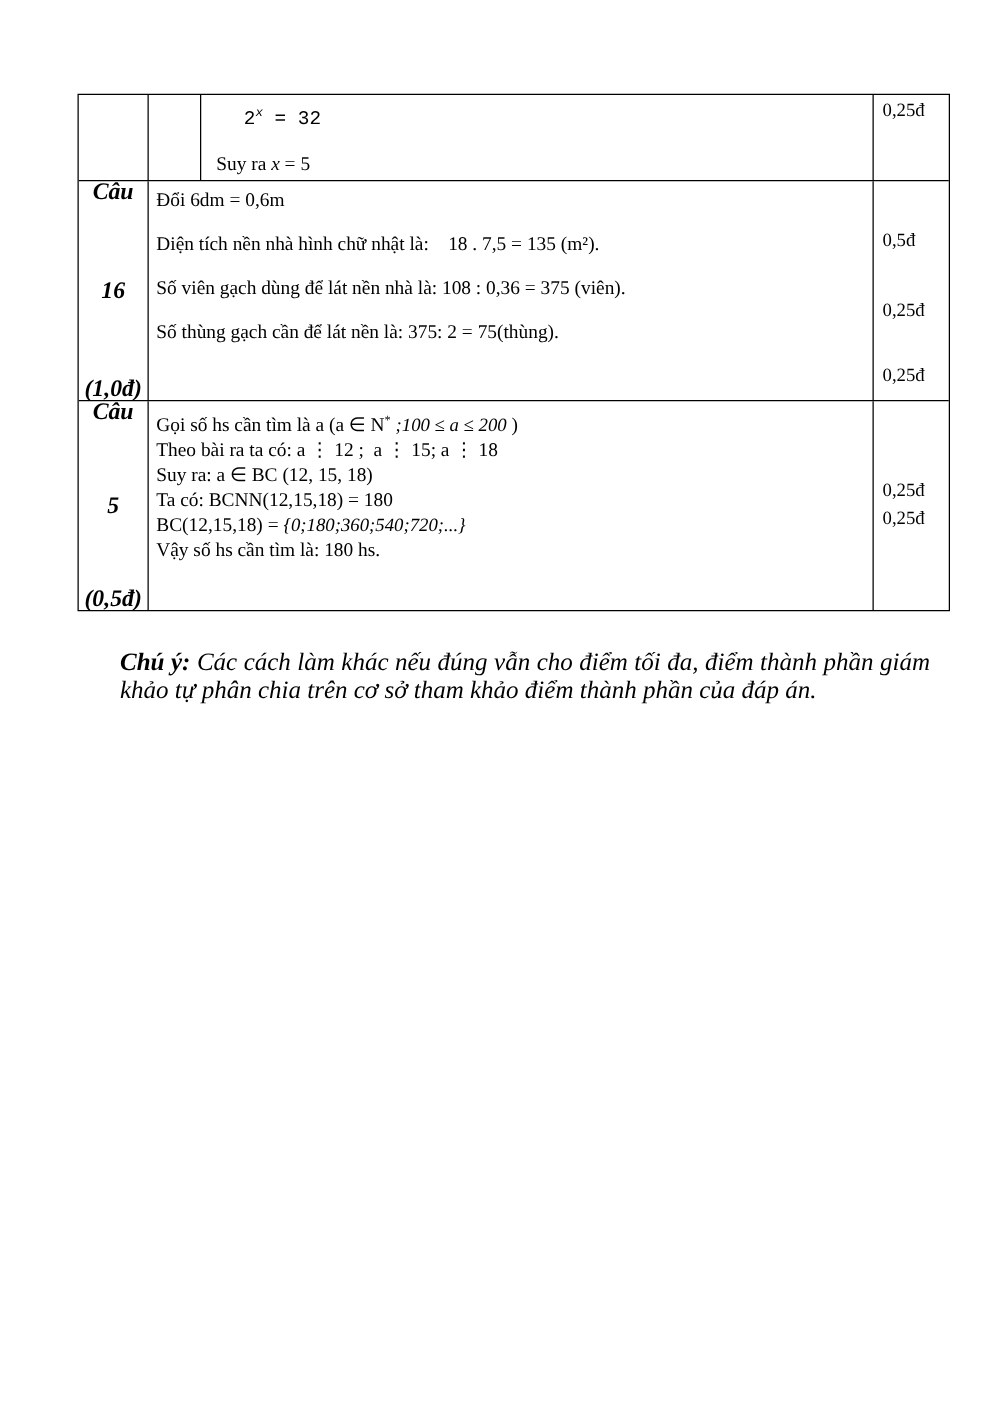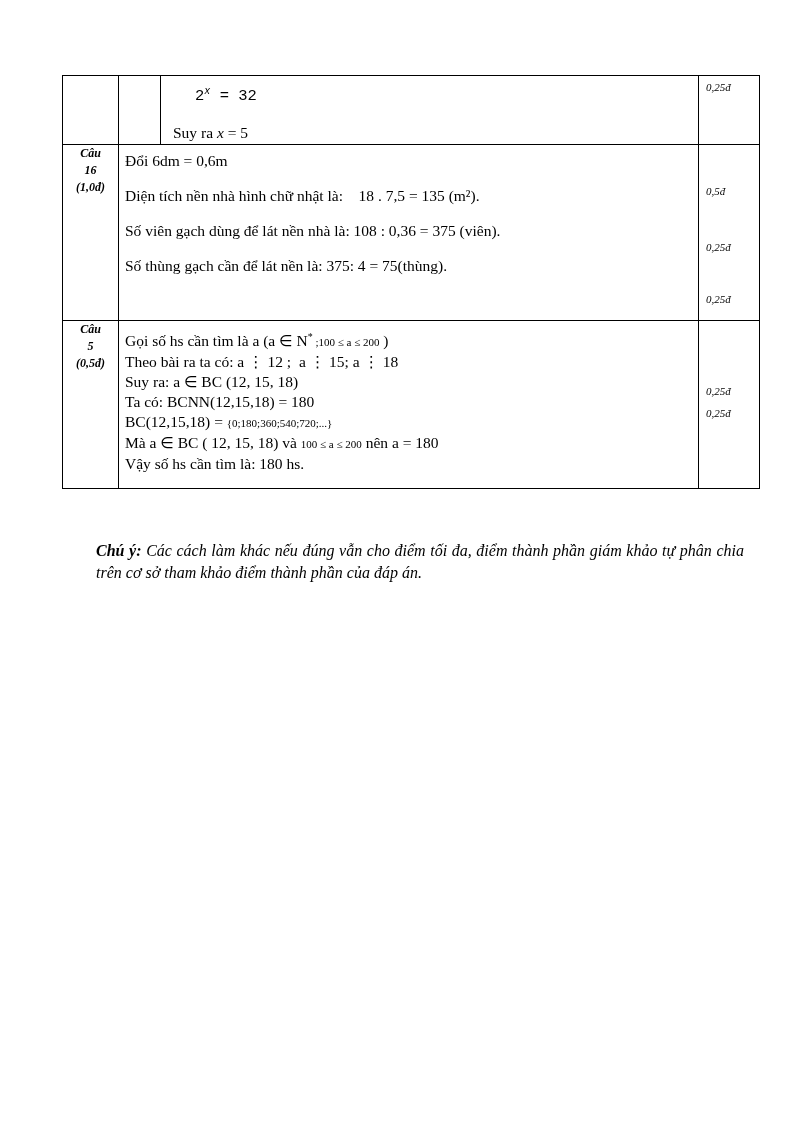--- a/index.html
+++ b/index.html
@@ -17,50 +17,50 @@
   }
   .trow { display:grid; }
   .trow + .trow { border-top:1px solid #000; }
   .row15 { grid-template-columns:56px 42px 1fr 60px; height:68px; }
   .row16 { grid-template-columns:56px 1fr 60px; height:176px; }
   .row17 { grid-template-columns:56px 1fr 60px; height:168px; }
   .cell { position:relative; }
   .cell.bdr { border-right:1px solid #000; }
 
   .id-cell {
-    display:flex; flex-direction:column; justify-content:flex-start; align-items:center;
-    font-weight:bold; font-style:italic; font-size:12px; line-height:17px;
+    display:flex; flex-direction:column; justify-content:space-between; align-items:center;
+    font-weight:bold; font-style:italic; font-size:19px; line-height:17px;
   }
 
   .content-cell { padding-left:6px; }
   .line { white-space:pre-wrap; line-height:19px; }
 
   
   .row15 .content-cell { padding-left:12px; }
   .row15 .eq-line { margin-top:6px; padding-left:22px;font-family:Liberation Mono, monospace; }
   .row15 .concl-line { margin-top:17px; }
 
   
   .row16 .line { margin-top:16px; }
   .row16 .line:first-child { margin-top:6px; }
 
   
   .row17 .line { line-height:20px; margin-top:0; }
   .row17 .line:first-child { margin-top:6px; }
 
   sup.star, sup.exp { font-size:10px; }
   .var { font-style:italic; }
-  .math-small { font-size:11px; }
+  .math-small { font-size:15px;font-style:italic; }
 
-  .points-cell { font-style:italic; font-size:11px; }
+  .points-cell { font-size:15px; }
   .pt { position:absolute; left:7px; white-space:nowrap; }
 
   .note {
-    position:absolute; left:96px; top:524px; width:648px;
-    font-size:16px; line-height:21.5px; text-align:justify;
+    position:absolute; left:96px; top:500px; width:648px;
+    font-size:20px; line-height:21.5px; text-align:justify;
   }
   .note .note-label { font-weight:bold; font-style:italic; }
   .note .note-body { font-style:italic; }
 </style>
 </head>
 <body>
 
 <div class="page">
 
   <div class="answer-table">
@@ -80,42 +80,41 @@
     <div class="trow row16">
       <div class="cell bdr id-cell">
         <span>Câu</span>
         <span>16</span>
         <span>(1,0đ)</span>
       </div>
       <div class="cell bdr content-cell">
         <div class="line">Đổi 6dm = 0,6m</div>
         <div class="line">Diện tích nền nhà hình chữ nhật là:    18 . 7,5 = 135 (m²).</div>
         <div class="line">Số viên gạch dùng để lát nền nhà là: 108 : 0,36 = 375 (viên).</div>
-        <div class="line">Số thùng gạch cần để lát nền là: 375: 4 = 75(thùng).</div>
+        <div class="line">Số thùng gạch cần để lát nền là: 375: 2 = 75(thùng).</div>
       </div>
       <div class="cell points-cell">
         <div class="pt" style="top:40px;">0,5đ</div>
         <div class="pt" style="top:96px;">0,25đ</div>
         <div class="pt" style="top:148px;">0,25đ</div>
       </div>
     </div>
 
     <div class="trow row17">
       <div class="cell bdr id-cell">
         <span>Câu</span>
         <span>5</span>
         <span>(0,5đ)</span>
       </div>
       <div class="cell bdr content-cell">
         <div class="line"><span>Gọi số hs cần tìm là a (a ∈ N</span><sup class="star">*</sup><span class="math-small"> ;100 ≤ a ≤ 200</span><span> )</span></div>
         <div class="line">Theo bài ra ta có: a ⋮ 12 ;  a ⋮ 15; a ⋮ 18</div>
         <div class="line">Suy ra: a ∈ BC (12, 15, 18)</div>
         <div class="line">Ta có: BCNN(12,15,18) = 180</div>
         <div class="line"><span>BC(12,15,18) = </span><span class="math-small">{0;180;360;540;720;...}</span></div>
-        <div class="line"><span>Mà a ∈ BC ( 12, 15, 18) và </span><span class="math-small">100 ≤ a ≤ 200</span><span> nên a = 180</span></div>
         <div class="line">Vậy số hs cần tìm là: 180 hs.</div>
       </div>
       <div class="cell points-cell">
         <div class="pt" style="top:64px;">0,25đ</div>
         <div class="pt" style="top:86px;">0,25đ</div>
       </div>
     </div>
 
   </div>
 

